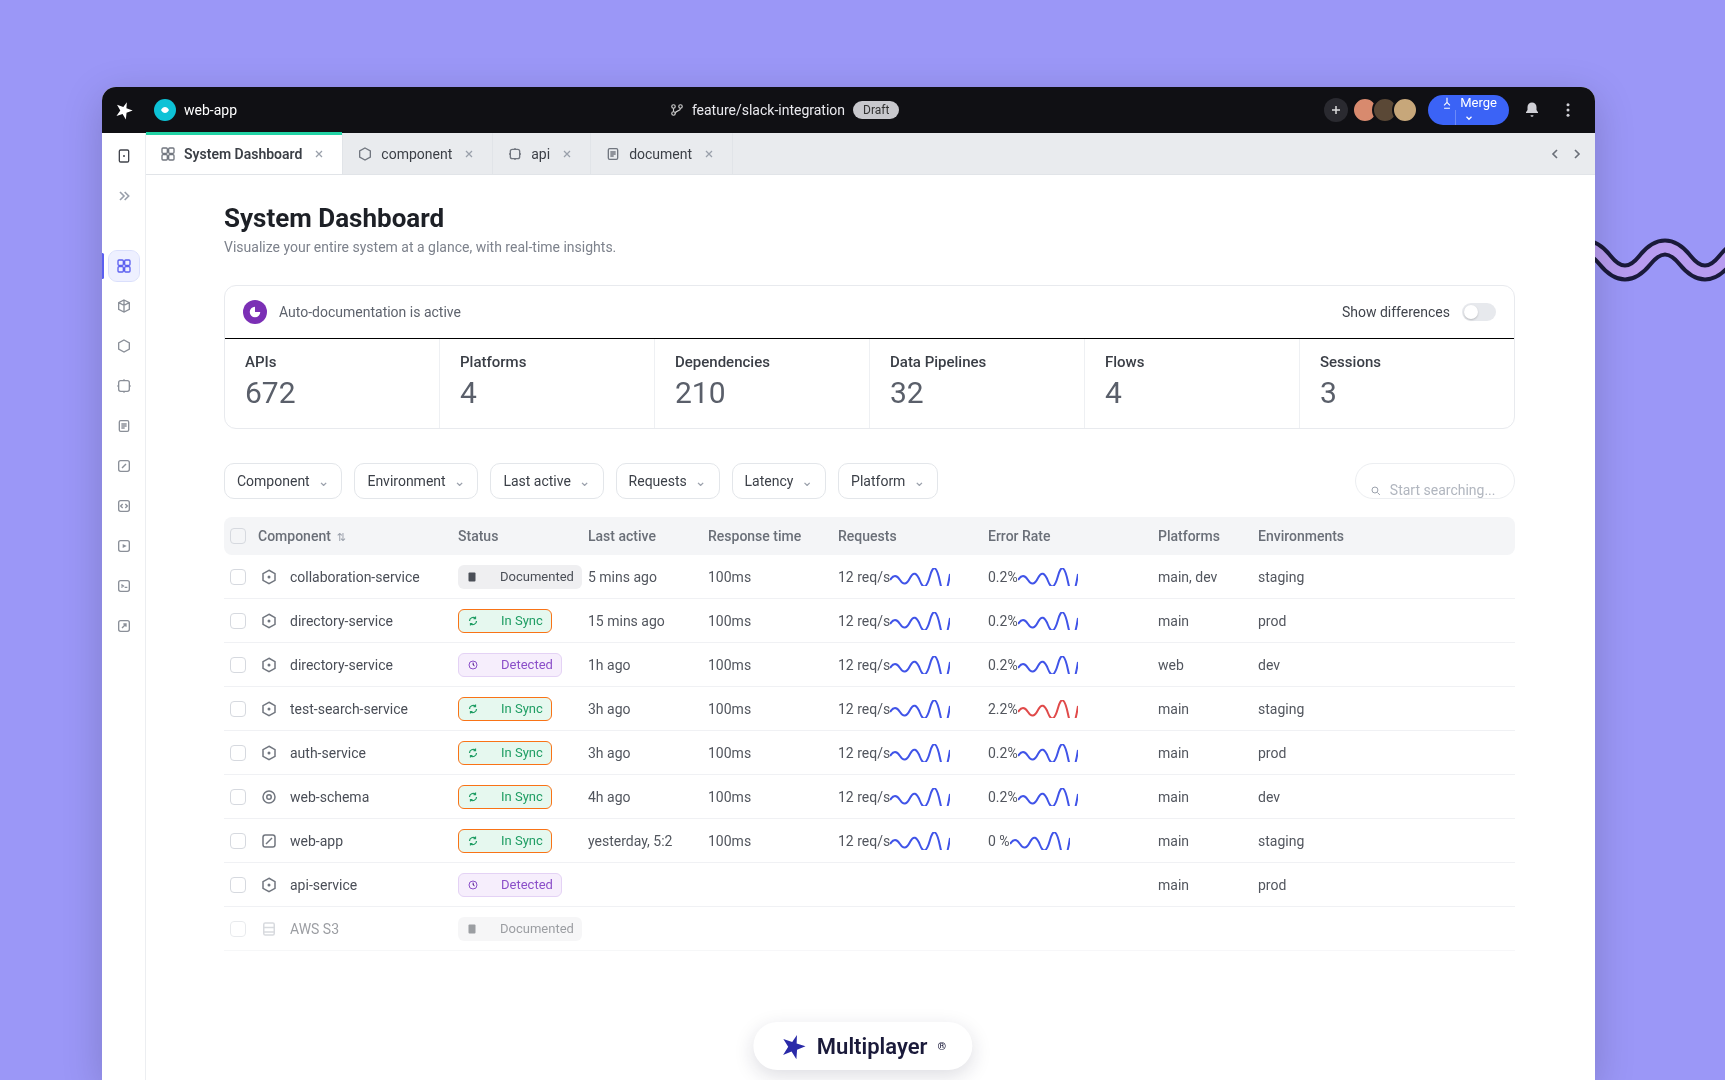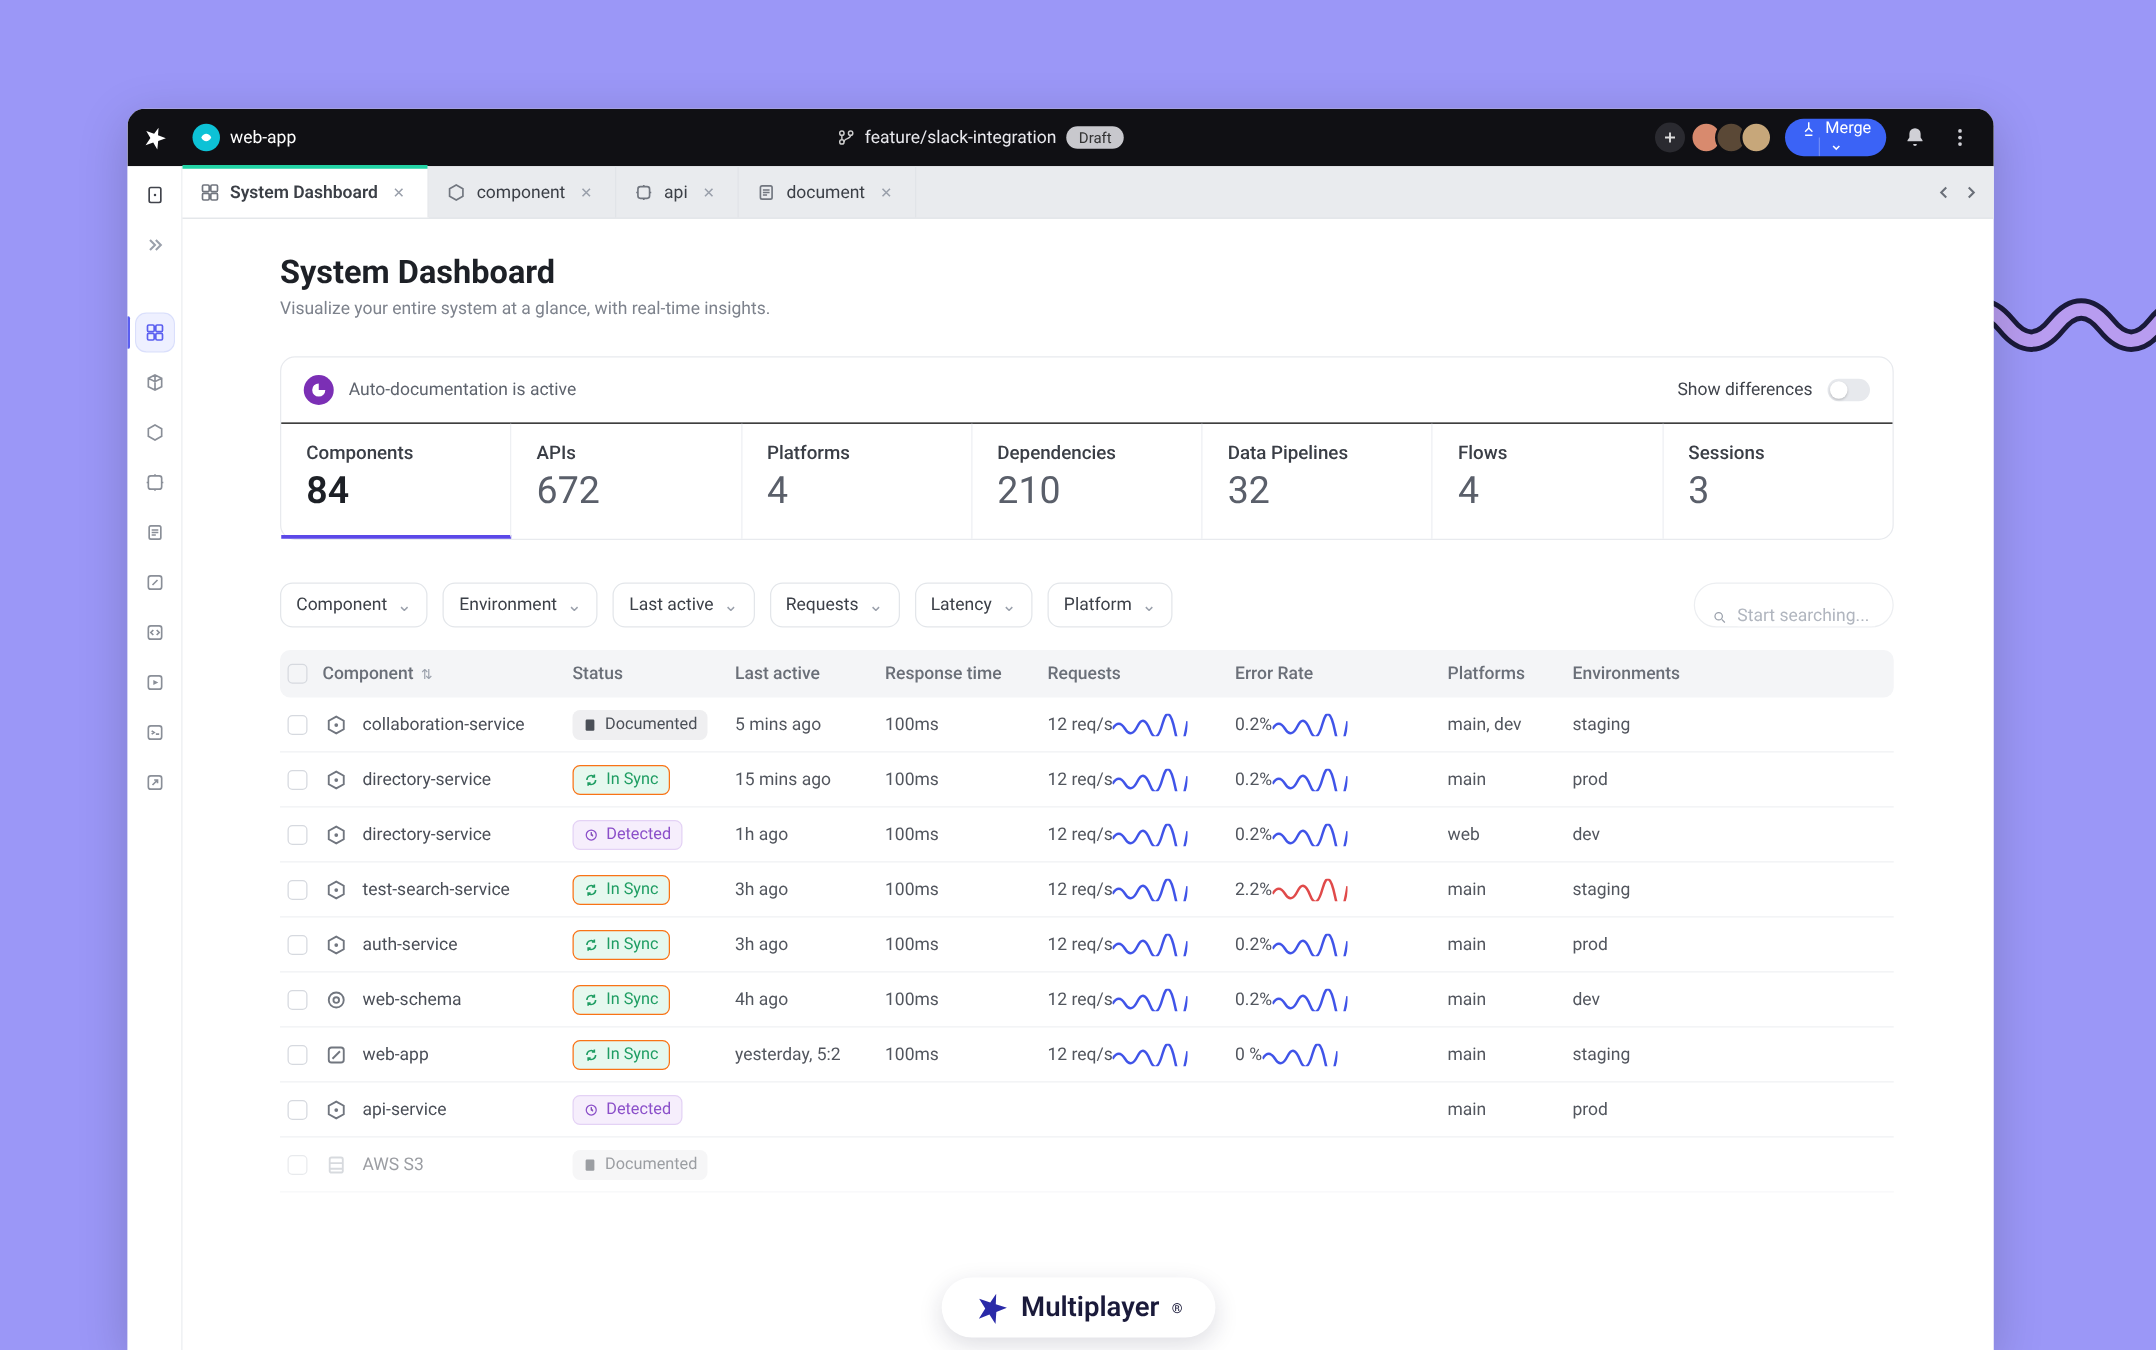--- a/index.html
+++ b/index.html
@@ -82,21 +82,21 @@
   .search input::placeholder{color:#b1b6bf;}
 
   .table { margin-top:18px; }
   .thead, .trow { display:grid; grid-template-columns: 28px 200px 130px 120px 130px 150px 170px 100px 110px; align-items:center; font-size:14px; }
   .thead { background:#f4f5f7; color:#6a6f78; height:38px; border-radius:8px; padding:0 6px; font-weight:500;}
   .thead .sort { color:#9aa0ab; margin-left:6px; font-size:11px;}
   .trow { height:44px; border-bottom:1px solid #f0f1f4; color:#52565e; padding:0 6px;}
   .chk { width:16px; height:16px; border:1.5px solid #d6d9df; border-radius:4px; }
   .comp-cell { display:flex; align-items:center; gap:10px; color:#4a4e57;}
   .hex { width:22px; height:22px; display:flex; align-items:center; justify-content:center; }
-  .badge { display:inline-flex; align-items:center; gap:6px; height:24px; border-radius:6px; padding:0 8px; font-size:13px; }
+  .badge { display:inline-flex; align-items:center; gap:22px; height:24px; border-radius:6px; padding:0 8px; font-size:13px; }
   .badge.doc { background:#efeff1; color:#4b4f57; }
   .badge.sync { background:#e6f8ef; color:#1e9d63; border:1px solid #f97316;}
   .badge.det { background:#f6eefc; color:#8b4fc9; border:1px solid #e4d2f5;}
   .spark { width:60px; height:18px; }
   .req-cell, .err-cell { display:flex; align-items:center; gap:0; white-space:nowrap;}
   .blue-stroke{stroke:#4054e8;} .red-stroke{stroke:#e04a4a;}
 
   .multiplayer-pill {
     position:absolute; left:50%; transform:translateX(-50%); bottom:10px;
     background:#fff; border-radius:28px; padding:10px 26px; display:flex; align-items:center; gap:10px;
@@ -345,24 +345,20 @@
                   <path fill="#fff" d="M12 3a9 9 0 109 9h-9z"></path>
                 </svg>
               </span>
             <span class="autodoc-label">Auto-documentation is active</span>
             <div class="diffs">
               <span>Show differences</span>
               <div class="toggle"></div>
             </div>
           </div>
           <div class="stats" id="stats-row">
-              <div class="stat active">
-                <div class="label">Components</div>
-                <div class="value">84</div>
-              </div>
               <div class="stat">
                 <div class="label">APIs</div>
                 <div class="value">672</div>
               </div>
               <div class="stat">
                 <div class="label">Platforms</div>
                 <div class="value">4</div>
               </div>
               <div class="stat">
                 <div class="label">Dependencies</div>

